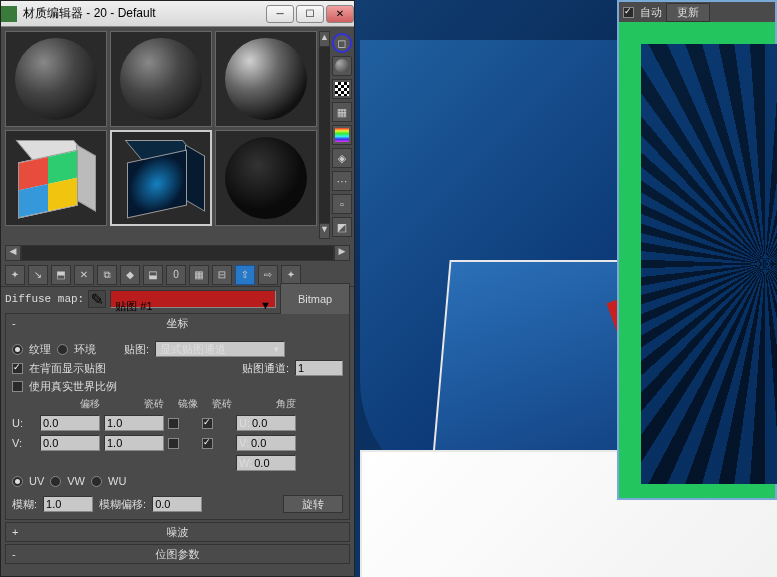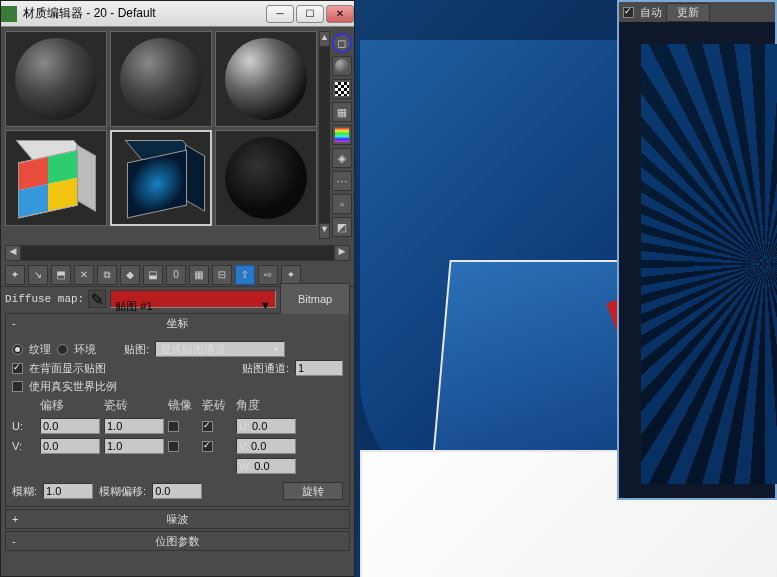--- a/index.html
+++ b/index.html
@@ -84,26 +84,26 @@
 .radio { width: 11px; height: 11px; border-radius: 50%; background: #2a2a2a; border: 1px solid #888; display: inline-block; position: relative; cursor: pointer; }
 .radio.checked::after { content: ""; position: absolute; width: 5px; height: 5px; background: #ddd; border-radius: 50%; top: 2px; left: 2px; }
 .check { width: 11px; height: 11px; background: #2a2a2a; border: 1px solid #888; display: inline-block; position: relative; cursor: pointer; }
 .check.checked::after { content: "✓"; position: absolute; font-size: 9px; color: #fff; top: -2px; left: 0; }
 .select-box { height: 16px; background: #c8c8c8; border: 1px inset #888; font-size: 11px; padding: 0 4px; display: flex; align-items: center; justify-content: space-between; cursor: pointer; }
 .select-box::after { content: "▼"; font-size: 8px; }
 .spinner { height: 16px; background: #c8c8c8; border: 1px inset #888; font-size: 11px; padding: 0 2px; display: flex; align-items: center; }
 .spinner input { border: none; background: transparent; width: 100%; font-size: 11px; outline: none; }
 
 .uvw-grid { display: grid; grid-template-columns: 24px 60px 60px 30px 30px 60px; gap: 4px; align-items: center; font-size: 11px; }
-.uvw-grid .hdr { text-align: left; color: #ccc; font-size: 12px; }
+.uvw-grid .hdr { text-align: right; color: #ccc; font-size: 10px; }
 .blur-row { display: flex; align-items: center; gap: 6px; margin-top: 8px; }
 .rotate-btn { width: 60px; height: 18px; background: #5a5a5a; border: 1px solid #333; font-size: 11px; color: #ddd; cursor: pointer; }
 
 
-.preview-panel { position: absolute; top: 0; right: 0; width: 160px; height: 500px; background: #0f172a; border: 2px solid #7aa8d8; z-index: 20; margin-left: 8px; }
+.preview-panel { position: absolute; top: 0; right: 0; width: 160px; height: 500px; background: #22c55e; border: 2px solid #7aa8d8; z-index: 20; margin-left: 8px; }
 .preview-header { height: 20px; background: #4a4a4a; display: flex; align-items: center; gap: 4px; padding: 0 4px; font-size: 11px; color: #ddd; }
 .preview-header .check { margin-right: 2px; }
 .preview-btn { padding: 1px 10px; background: #555; border: 1px solid #333; font-size: 11px; color: #ddd; cursor: pointer; }
 .preview-img { margin: 22px 0 0 22px; width: 138px; height: 440px; background: linear-gradient(135deg, #0a2a50 0%, #020a1a 70%); position: relative; overflow: hidden; }
 .preview-rays { position: absolute; inset: 0; background: repeating-conic-gradient(from 200deg at 90% 50%, #0a4080 0deg 4deg, #041830 4deg 8deg); opacity: 0.7; }
 </style>
 </head>
 <body>
 
 <div class="viewport-scene">
@@ -282,20 +282,28 @@
           <span></span>
           <span></span>
           <span></span>
           <span></span>
         <div class="spinner">
             <span style="font-size:11px;margin-right:2px">W:</span>
             <input value="0.0" style="">
           </div>
       </div>
 
+      <div class="row" style="margin-top:4px">
+        <span class="radio checked"></span>
+          <span>UV</span>
+        <span class="radio"></span>
+          <span>VW</span>
+        <span class="radio"></span>
+          <span>WU</span>
+      </div>
 
       <div class="blur-row">
         <span>模糊:</span>
         <div class="spinner" style="width:50px">
             <input value="1.0" style="">
           </div>
         <span>模糊偏移:</span>
         <div class="spinner" style="width:50px">
             <input value="0.0" style="">
           </div>

